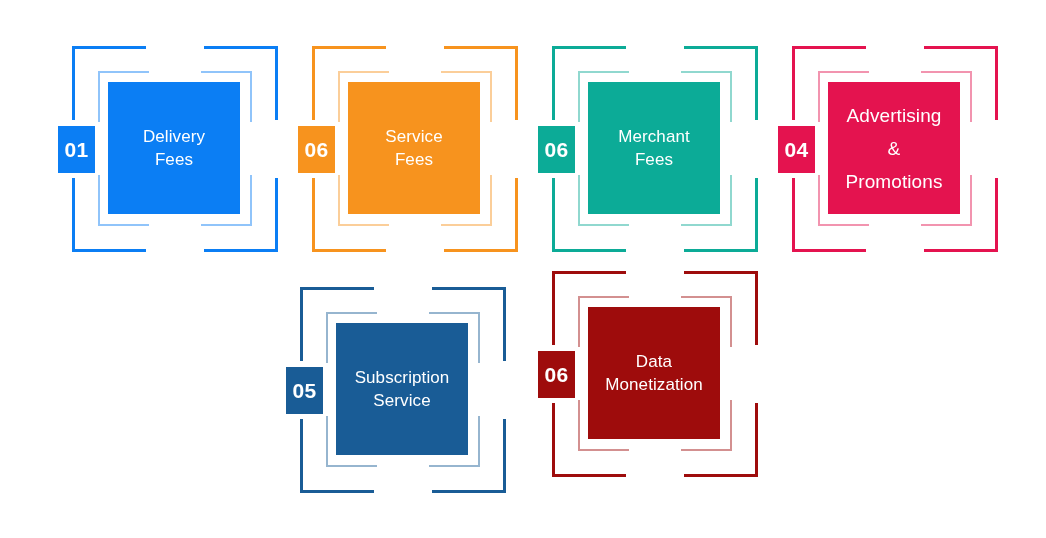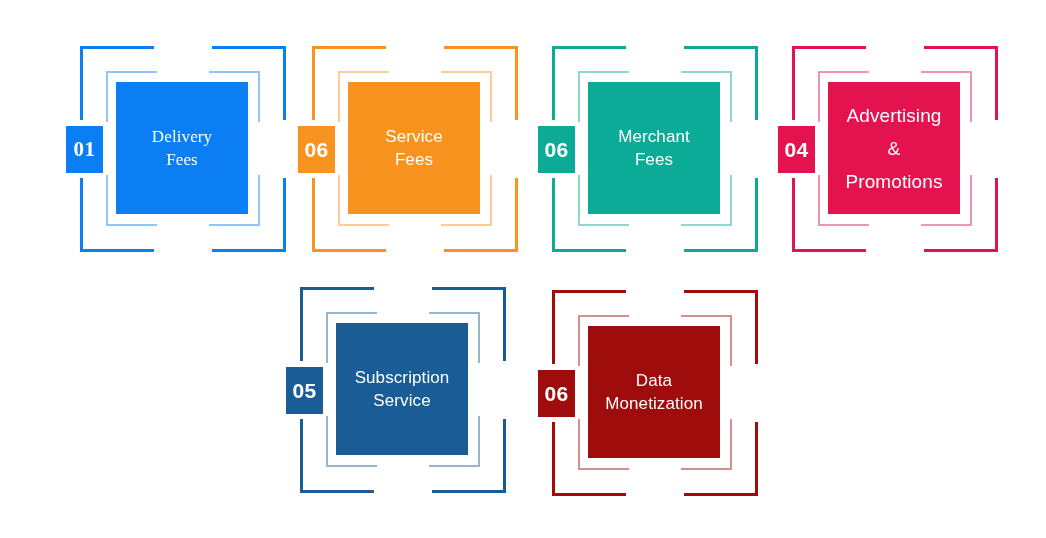--- a/index.html
+++ b/index.html
@@ -114,21 +114,21 @@
     color: #ffffff;
     font-size: 21px;
     font-weight: 700;
     letter-spacing: .4px;
   }
 </style>
 </head>
 <body>
 
 <div id="diagram">
-    <div class="node" style="left: 80px; top: 46px; color: rgb(11, 126, 244); font-family: Liberation Serif, serif;">
+    <div class="node" style="left: 72px; top: 46px; color: rgb(11, 126, 244);">
       <div class="bracket outer">
         <span class="h tl"></span>
         <span class="h tr"></span>
         <span class="h bl"></span>
         <span class="h br"></span>
         <span class="v tl"></span>
         <span class="v tr"></span>
         <span class="v bl"></span>
         <span class="v br"></span>
       </div>
@@ -260,21 +260,21 @@
         <span class="v br"></span>
       </div>
       <div class="tile">
         <div class="tile-label">Subscription
 Service</div>
       </div>
       <div class="badge">
         <span class="badge-text">05</span>
       </div>
     </div>
-    <div class="node" style="left: 552px; top: 290px; color: rgb(158, 12, 12);">
+    <div class="node" style="left: 552px; top: 271px; color: rgb(158, 12, 12);">
       <div class="bracket outer">
         <span class="h tl"></span>
         <span class="h tr"></span>
         <span class="h bl"></span>
         <span class="h br"></span>
         <span class="v tl"></span>
         <span class="v tr"></span>
         <span class="v bl"></span>
         <span class="v br"></span>
       </div>

